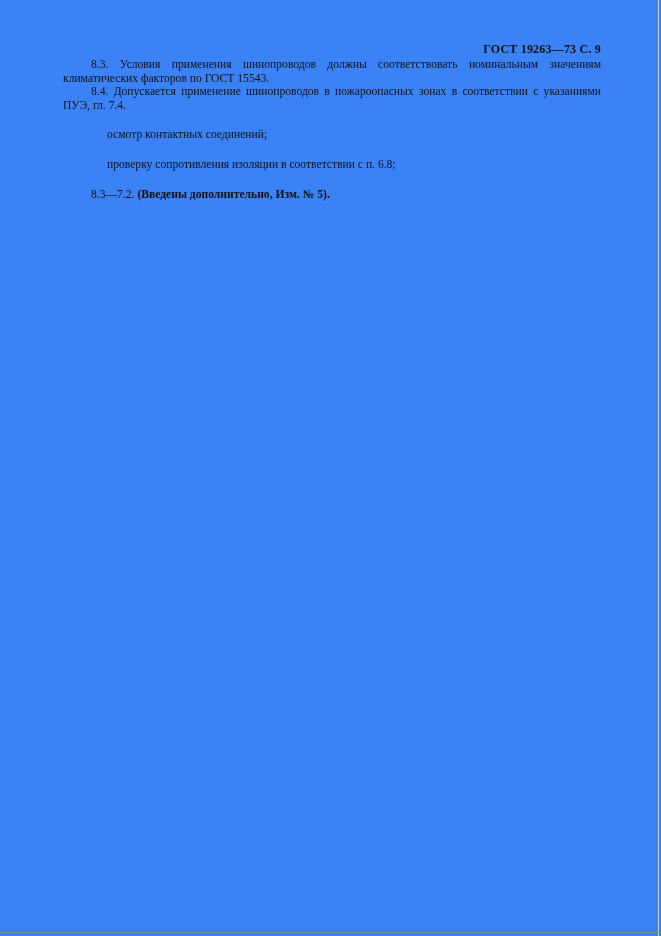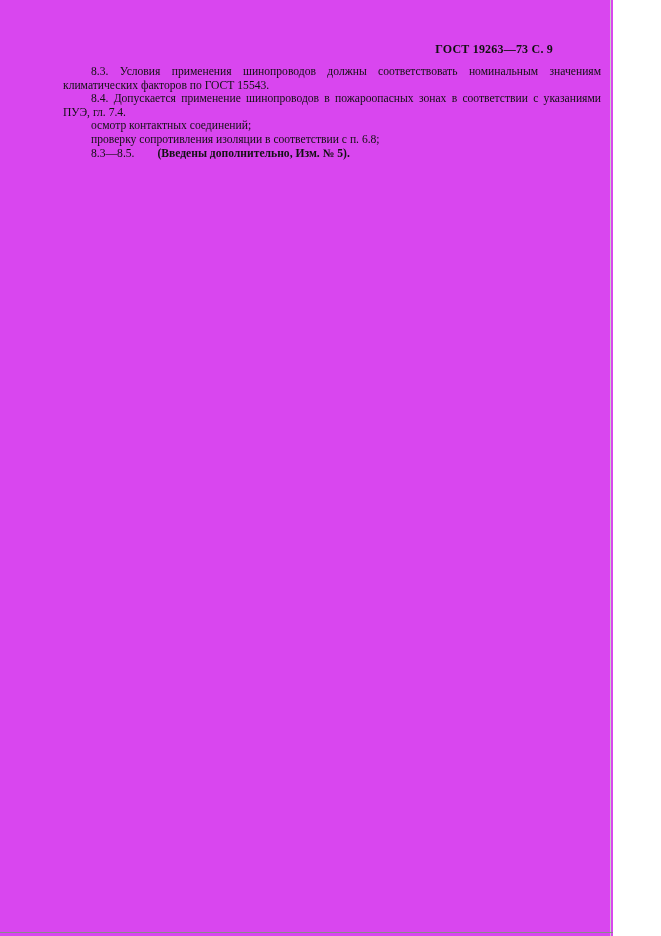--- a/index.html
+++ b/index.html
@@ -2,23 +2,23 @@
 <html><head>
 <meta charset="utf-8">
 <style>
   html, body {
     margin: 0;
     padding: 0;
     background: #ffffff;
   }
   .page {
     position: relative;
-    width: 613px;
+    width: 661px;
     height: 936px;
-    background: #d946ef;
+    background: #3b82f6;
     font-family: "Liberation Serif", "DejaVu Serif", serif;
     color: #111111;
     box-sizing: border-box;
     overflow: hidden;
   }
   .scan-edge-bottom {
     position: absolute;
     left: 0;
     right: 0;
     bottom: 3px;
@@ -37,62 +37,61 @@
     position: absolute;
     top: 42px;
     right: 60px;
     font-weight: bold;
     font-size: 12px;
     letter-spacing: 0.2px;
     white-space: nowrap;
   }
   .body-text {
     position: absolute;
-    top: 65px;
+    top: 58px;
     left: 63px;
     width: 538px;
     font-size: 11.6px;
     line-height: 13.6px;
   }
   .para {
     margin: 0;
     text-align: justify;
     text-indent: 28px;
   }
   .list-item {
-    margin: 0;
+    margin: 16px;
     text-align: left;
     text-indent: 28px;
   }
   .amendment {
     margin: 0;
     text-align: justify;
     text-indent: 28px;
   }
   .amendment b {
     font-weight: bold;
-    margin-left: 20px;
   }
 </style>
 </head>
 <body>
 
 <div class="page">
 
   <div class="header">
     <span>ГОСТ 19263—73 С. 9</span>
   </div>
 
   <div class="body-text">
     <p class="para">8.3. Условия применения шинопроводов должны соответствовать номинальным значениям климатических факторов по ГОСТ 15543.</p>
     <p class="para">8.4. Допускается применение шинопроводов в пожароопасных зонах в соответствии с указаниями ПУЭ, гл. 7.4.</p>
 
     <p class="list-item">осмотр контактных соединений;</p>
     <p class="list-item">проверку сопротивления изоляции в соответствии с п. 6.8;</p>
 
 
-    <p class="amendment"><span>8.3—8.5. </span><b>(Введены дополнительно, Изм. № 5).</b></p>
+    <p class="amendment"><span>8.3—7.2. </span><b>(Введены дополнительно, Изм. № 5).</b></p>
   </div>
 
   <div class="scan-edge-right"></div>
   <div class="scan-edge-bottom"></div>
 
 </div>
 
 </body></html>

